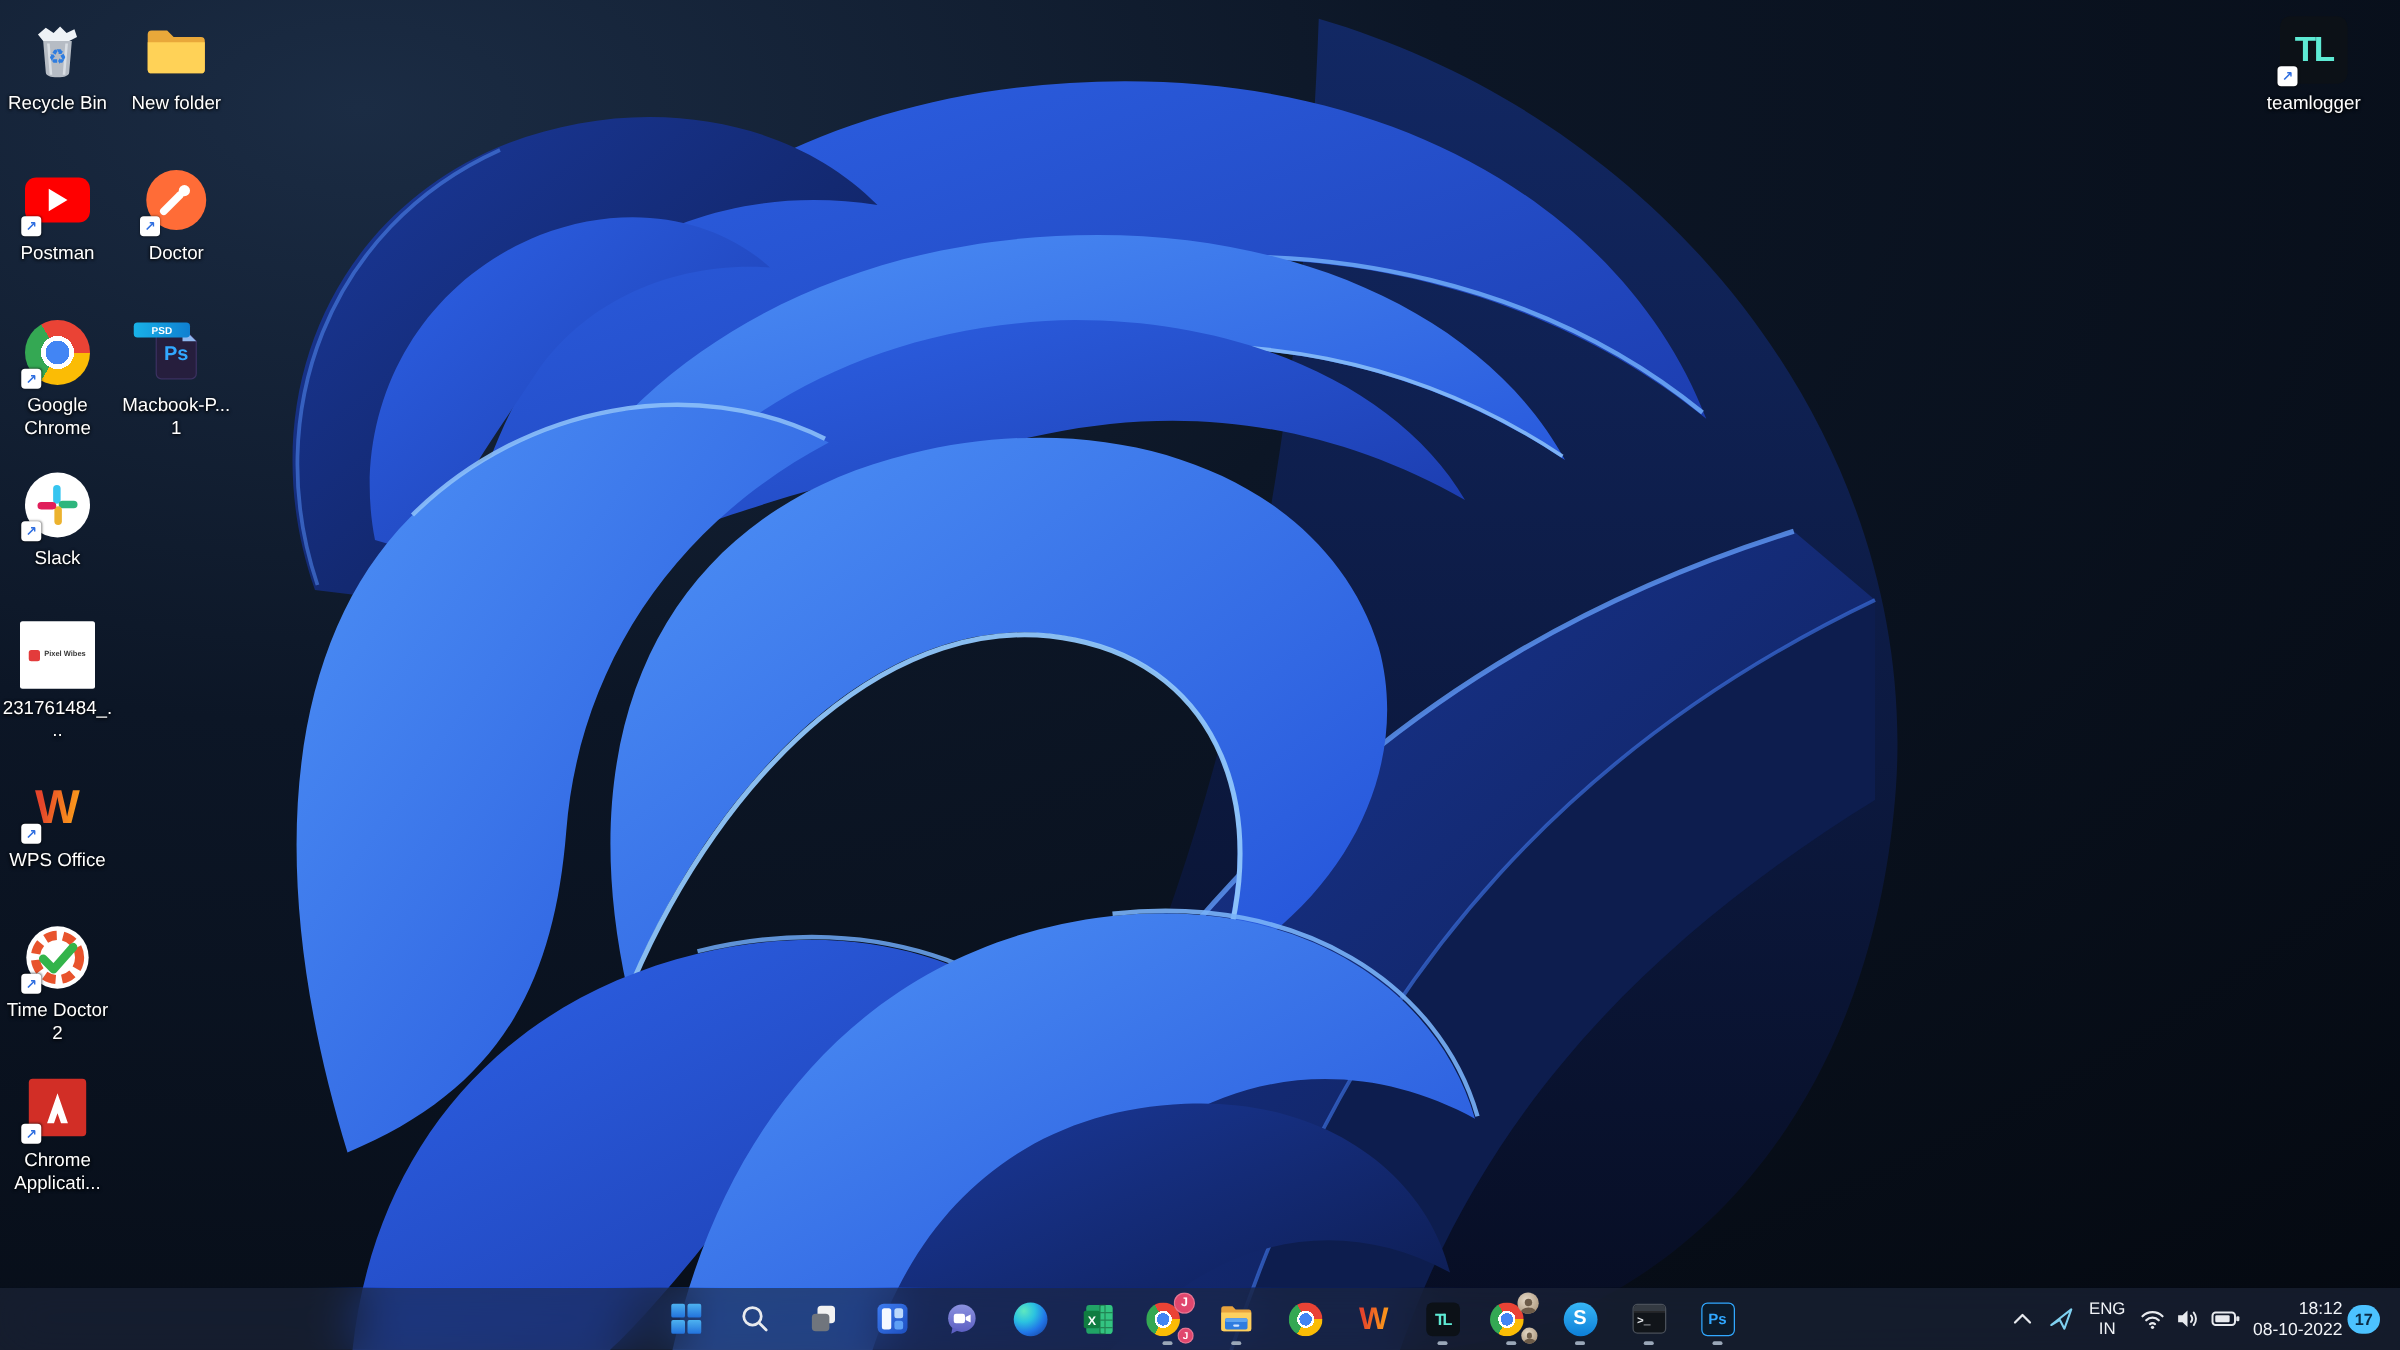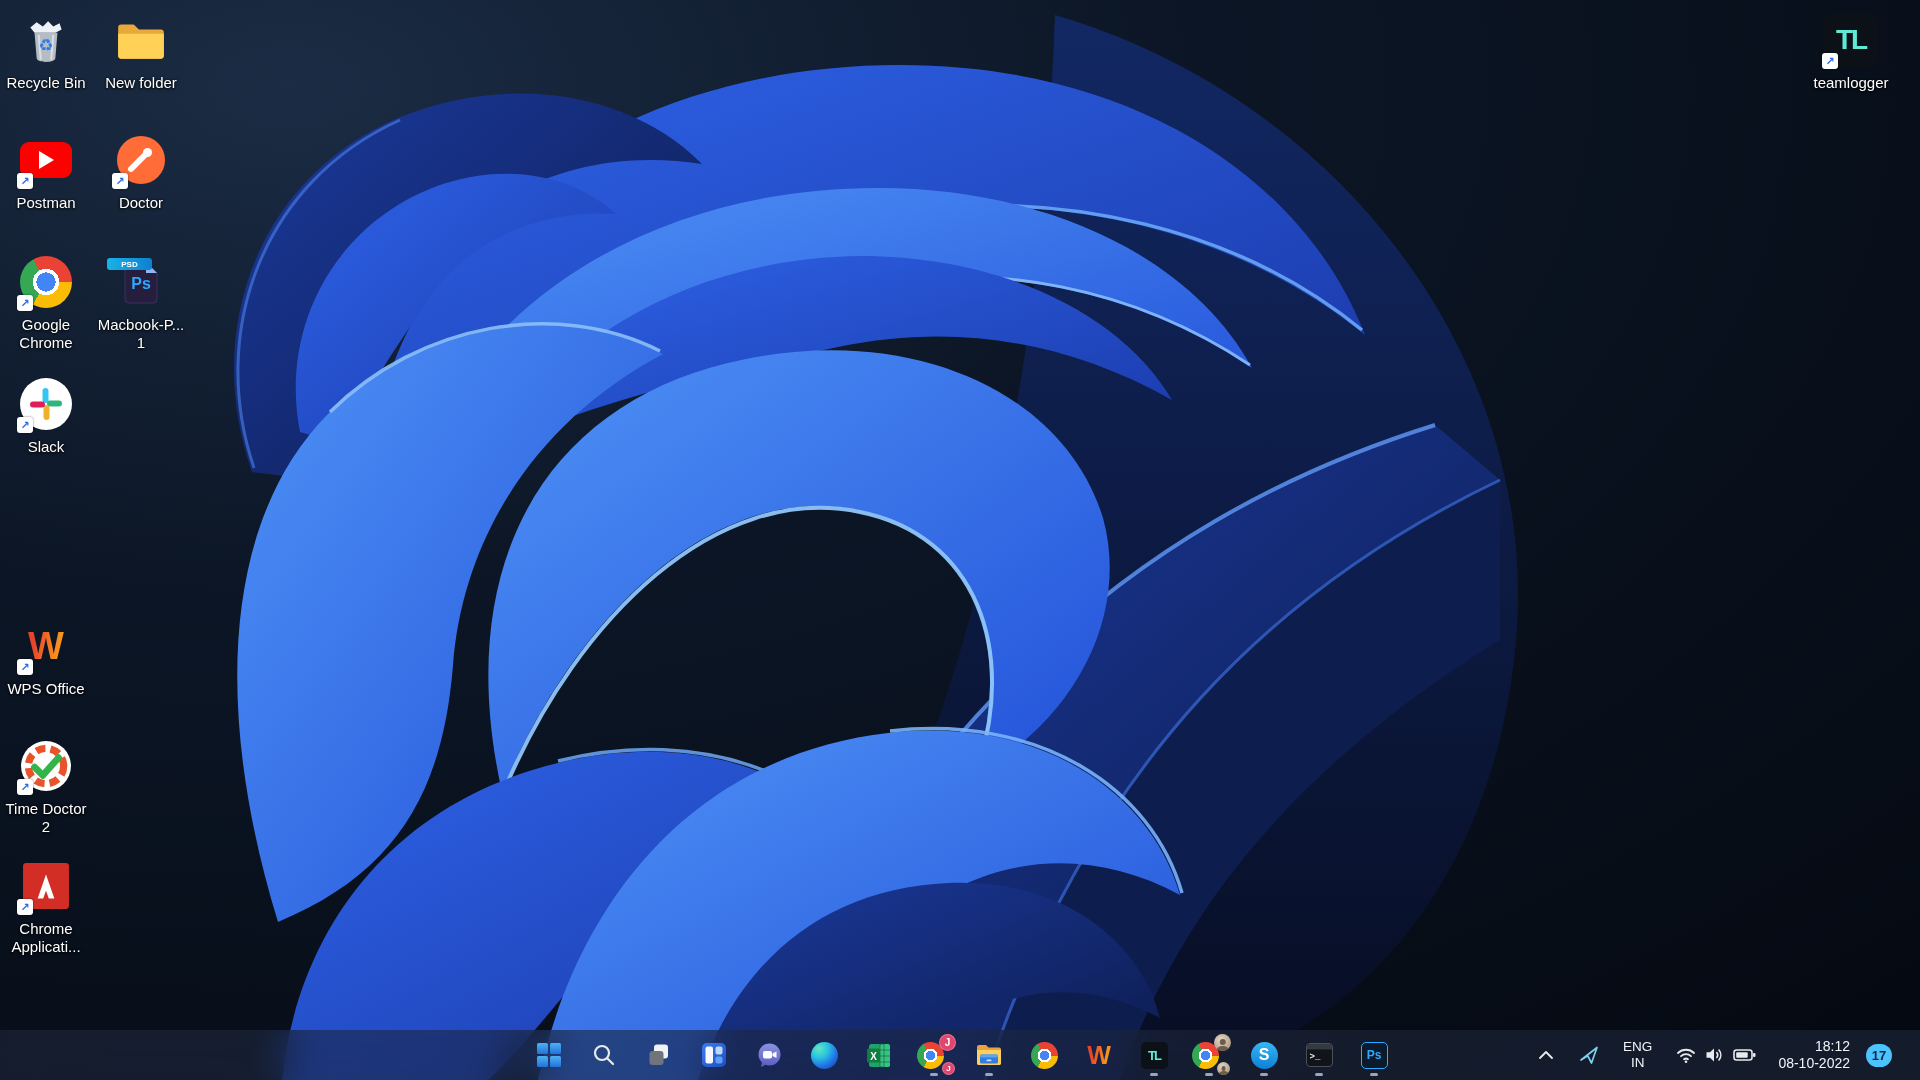--- a/index.html
+++ b/index.html
@@ -66,21 +66,21 @@
   .ps-ic{width:27px;height:27px;background:#0b1b2b;border:1.5px solid #31a8ff;border-radius:5px;
          color:#31a8ff;font-weight:bold;font-size:12px;display:flex;align-items:center;justify-content:center;}
   .tl-sq.small{width:27px;height:27px;font-size:13px;border-radius:5px;}
   .wps-small{font-size:25px;font-weight:900;line-height:1;
              background:linear-gradient(100deg,#e5452b 20%,#f47b20 60%,#fca21a 95%);
              -webkit-background-clip:text;background-clip:text;color:transparent;}
   .edge-ic{width:27px;height:27px;border-radius:50%;
            background:radial-gradient(circle at 30% 25%,#5ee8c0 0%,#2bc3e0 32%,#2176e8 62%,#15348c 100%);}
 
   
-  .tray{position:absolute;right:0;bottom:0;height:50px;display:flex;align-items:center;padding-right:28px;gap:12px;color:#f2f4f8;}
+  .tray{position:absolute;right:0;bottom:0;height:50px;display:flex;align-items:center;padding-right:16px;gap:0;color:#f2f4f8;}
   .tray-btn{display:flex;align-items:center;justify-content:center;background:transparent;border:none;color:#f2f4f8;
             padding:2px 4px;border-radius:4px;cursor:pointer;}
   .lang{flex-direction:column;font-size:13.5px;line-height:1.15;text-align:center;padding:0 6px;}
   .sysgroup{display:flex;align-items:center;gap:5px;padding:0 4px;}
   .clock{flex-direction:column;align-items:flex-end;font-size:14px;line-height:1.25;text-align:right;padding:0 4px;}
   .nbadge{width:26px;height:23px;border-radius:12px;background:#4cc2ff;color:#0b2b46;font-size:13px;font-weight:bold;
           display:flex;align-items:center;justify-content:center;cursor:pointer;}
 </style>
 </head>
 <body>
@@ -210,20 +210,30 @@
           <rect x="23" y="18.5" width="15" height="6" rx="3" fill="#2EB67D"></rect>
           <rect x="19.5" y="23" width="6" height="15" rx="3" fill="#ECB22E"></rect>
           <rect x="6" y="19.5" width="15" height="6" rx="3" fill="#E01E5A"></rect>
         </svg>
       </div>
       <span class="sc" style="display: flex;">↗</span>
     </div>
     <div class="lbl">Slack</div>
   </div>
 
+  <div class="dicon" style="left:2px;top:494px">
+    <div class="art">
+      <div class="thumb">
+        <span class="logo"></span>
+        <span class="ttxt">Pixel Wibes</span>
+      </div>
+
+    </div>
+    <div class="lbl">231761484_...</div>
+  </div>
 
   <div class="dicon" style="left:2px;top:616px">
     <div class="art">
       <span class="wps-w">W</span>
       <span class="sc" style="display: flex;">↗</span>
     </div>
     <div class="lbl">WPS Office</div>
   </div>
 
   <div class="dicon" style="left:2px;top:736px">

